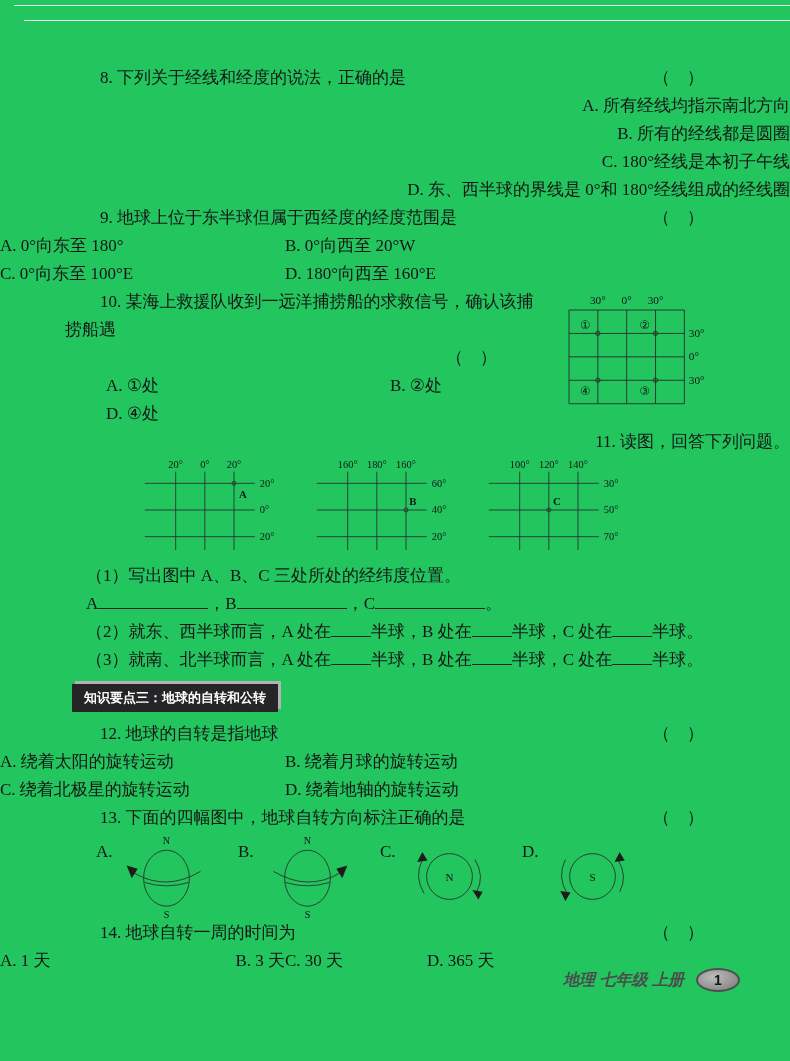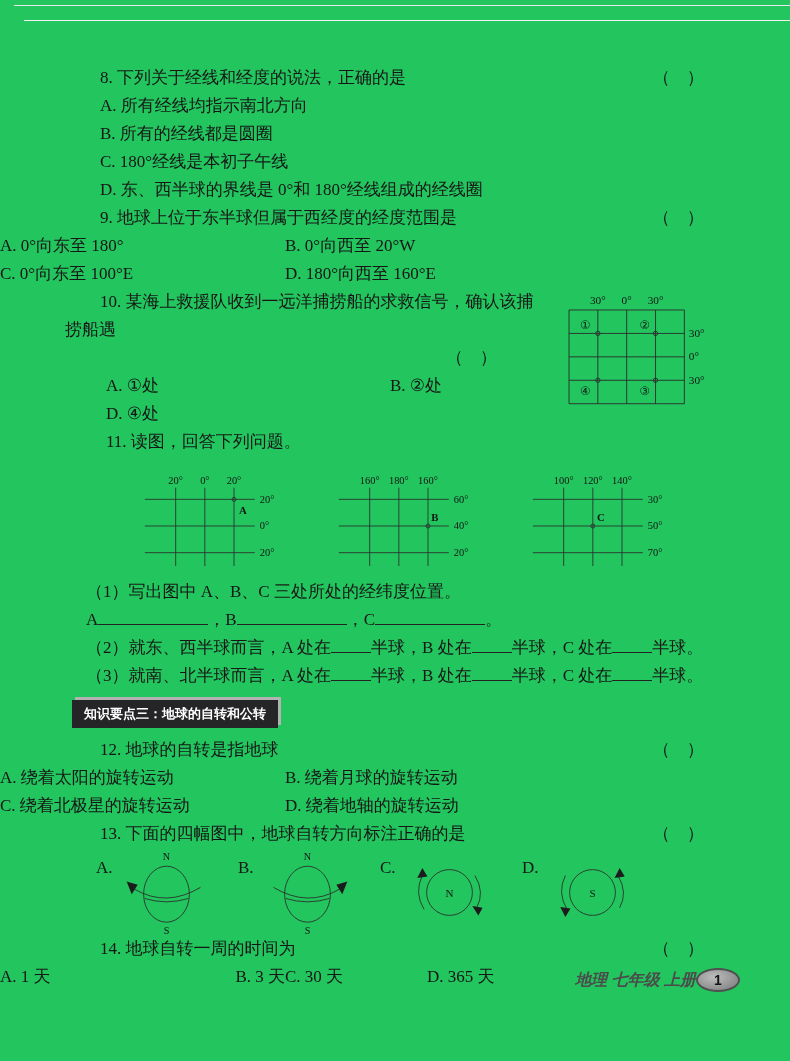--- a/index.html
+++ b/index.html
@@ -5,43 +5,43 @@
   html,body{margin:0;padding:0;background:#fff;}
   .page{position:relative;width:790px;height:1061px;background:#22c55e;overflow:hidden;
         font-family:"Liberation Serif","DejaVu Serif",serif;color:#161616;font-size:17px;}
   .edge1{position:absolute;top:5px;left:14px;right:0;height:1px;background:#e9e9ec;}
   .edge2{position:absolute;top:20px;left:24px;right:0;height:1px;background:#f3f3f5;}
   .content{position:absolute;top:64px;left:0;width:790px;}
   p{margin:0;line-height:28px;}
   .stem-row{display:flex;margin-left:100px;margin-right:86px;}
   .stem-row .stem{flex:1;}
   .bracket{white-space:pre;}
-  .opt{margin-left:100px;}
+  .opt{margin-left:100px;text-align:right;}
   .two-col{display:flex;}
   .two-col .c1{width:285px;}
   .q10wrap{position:relative;}
   .q10line1{margin-left:65px;width:480px;text-indent:35px;}
   .q10line2{margin-left:65px;width:432px;display:flex;}
   .q10line2 .bracket{margin-left:auto;}
   .q10fig{position:absolute;left:560px;top:2px;}
-  .figrow{display:flex;margin:20px 0 2px 138px;gap:22px;}
+  .figrow{display:flex;margin:4px 0 2px 138px;}
   .subq{margin-left:86px;}
   .blank-l{display:inline-block;width:110px;border-bottom:1px solid #222;height:15px;}
   .blank-s{display:inline-block;width:40px;border-bottom:1px solid #222;height:15px;}
   .section-bar{display:inline-block;margin:10px 0 8px 72px;padding:2px 12px 3px;background:#252527;
       color:#fff;font-weight:bold;font-size:13px;box-shadow:3px -3px 0 #b3b3b3;
       font-family:"Liberation Sans","DejaVu Sans",sans-serif;line-height:23px;}
   .globes{display:flex;margin:2px 0 0 96px;}
   .globe-unit{display:flex;align-items:flex-start;width:142px;}
   .globe-unit .glabel{margin:8px 6px 0 0;}
   svg{display:block;}
   svg line, svg path, svg ellipse, svg circle{stroke:#2b2b2b;fill:none;}
   svg text{fill:#141414;font-family:"Liberation Serif","DejaVu Serif",serif;}
   svg polygon{fill:#1c1c1c;stroke:none;}
-  .footer{position:absolute;top:968px;right:50px;display:flex;align-items:center;
+  .footer{position:absolute;top:968px;right:50px;display:flex;align-items:center;gap:12px;
       color:#4b4b4b;font-style:italic;font-weight:bold;font-size:16px;
       font-family:"Liberation Sans","DejaVu Sans",sans-serif;}
   .badge{width:40px;height:20px;border-radius:50%;border:2px solid #4f4f4f;
       background:radial-gradient(ellipse at 40% 35%, #bdbdbd, #8a8a8a 75%);
       display:flex;align-items:center;justify-content:center;
       color:#141414;font-style:normal;font-size:14px;font-weight:bold;}
 </style>
 </head>
 <body>
 

